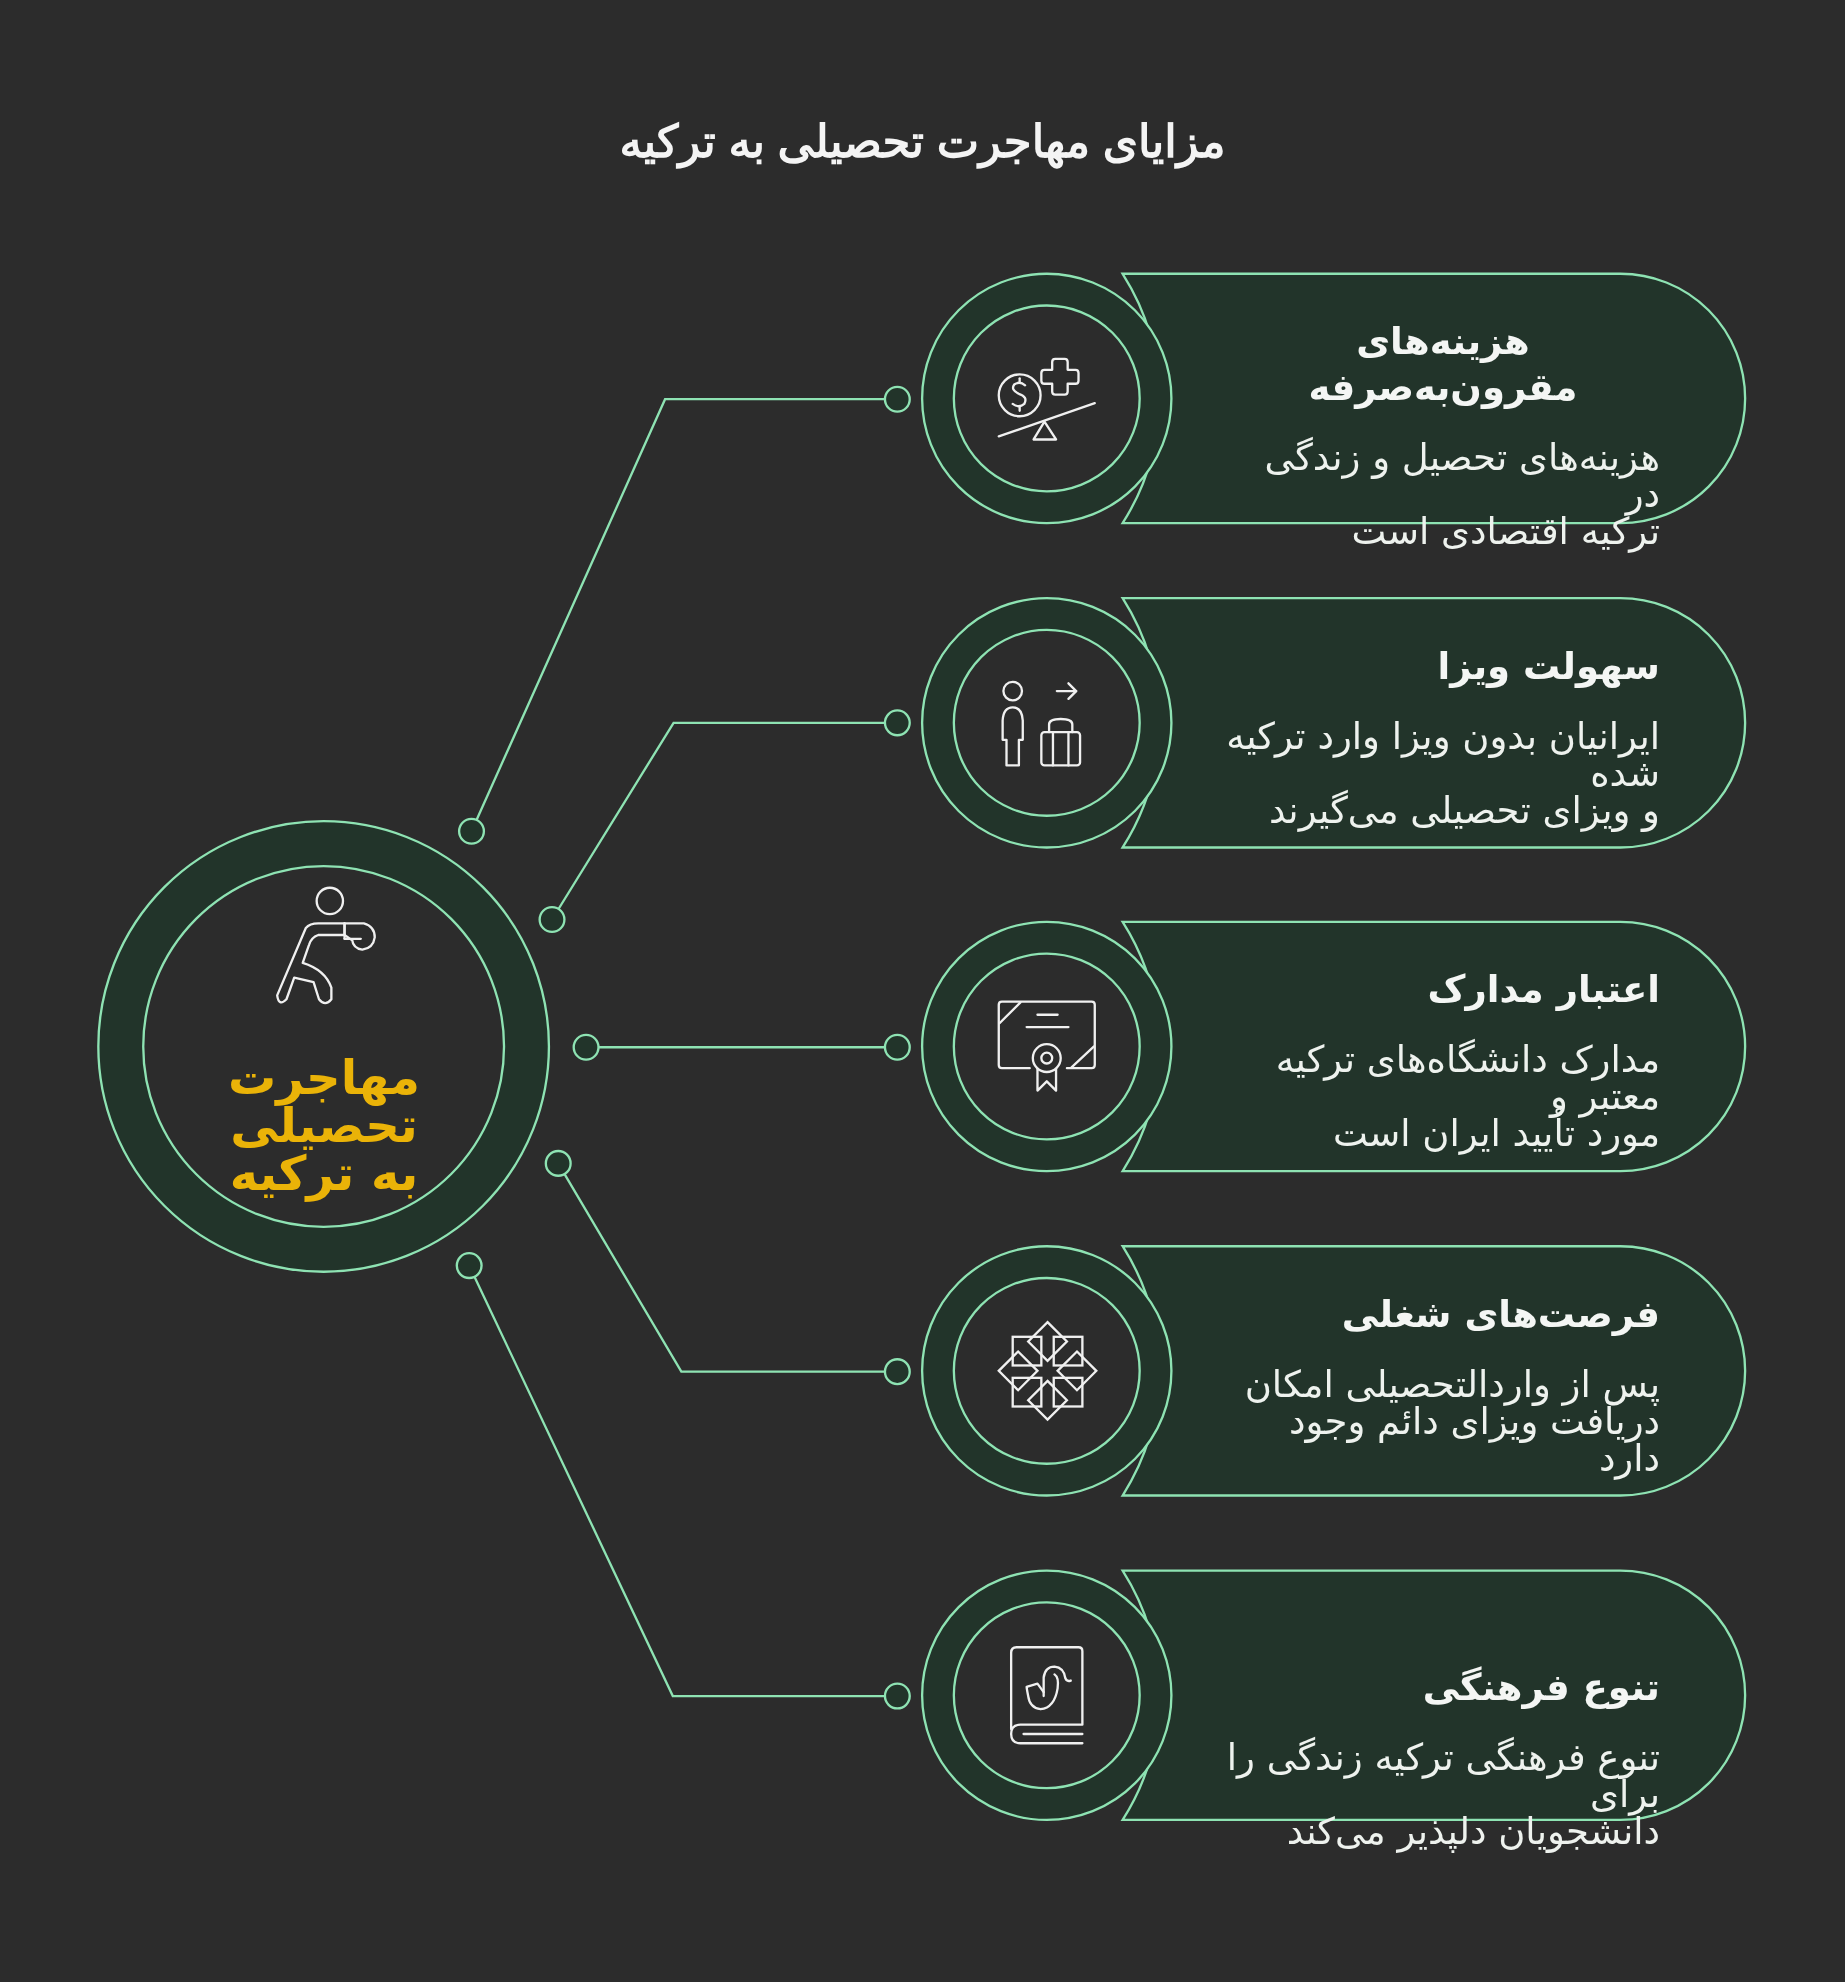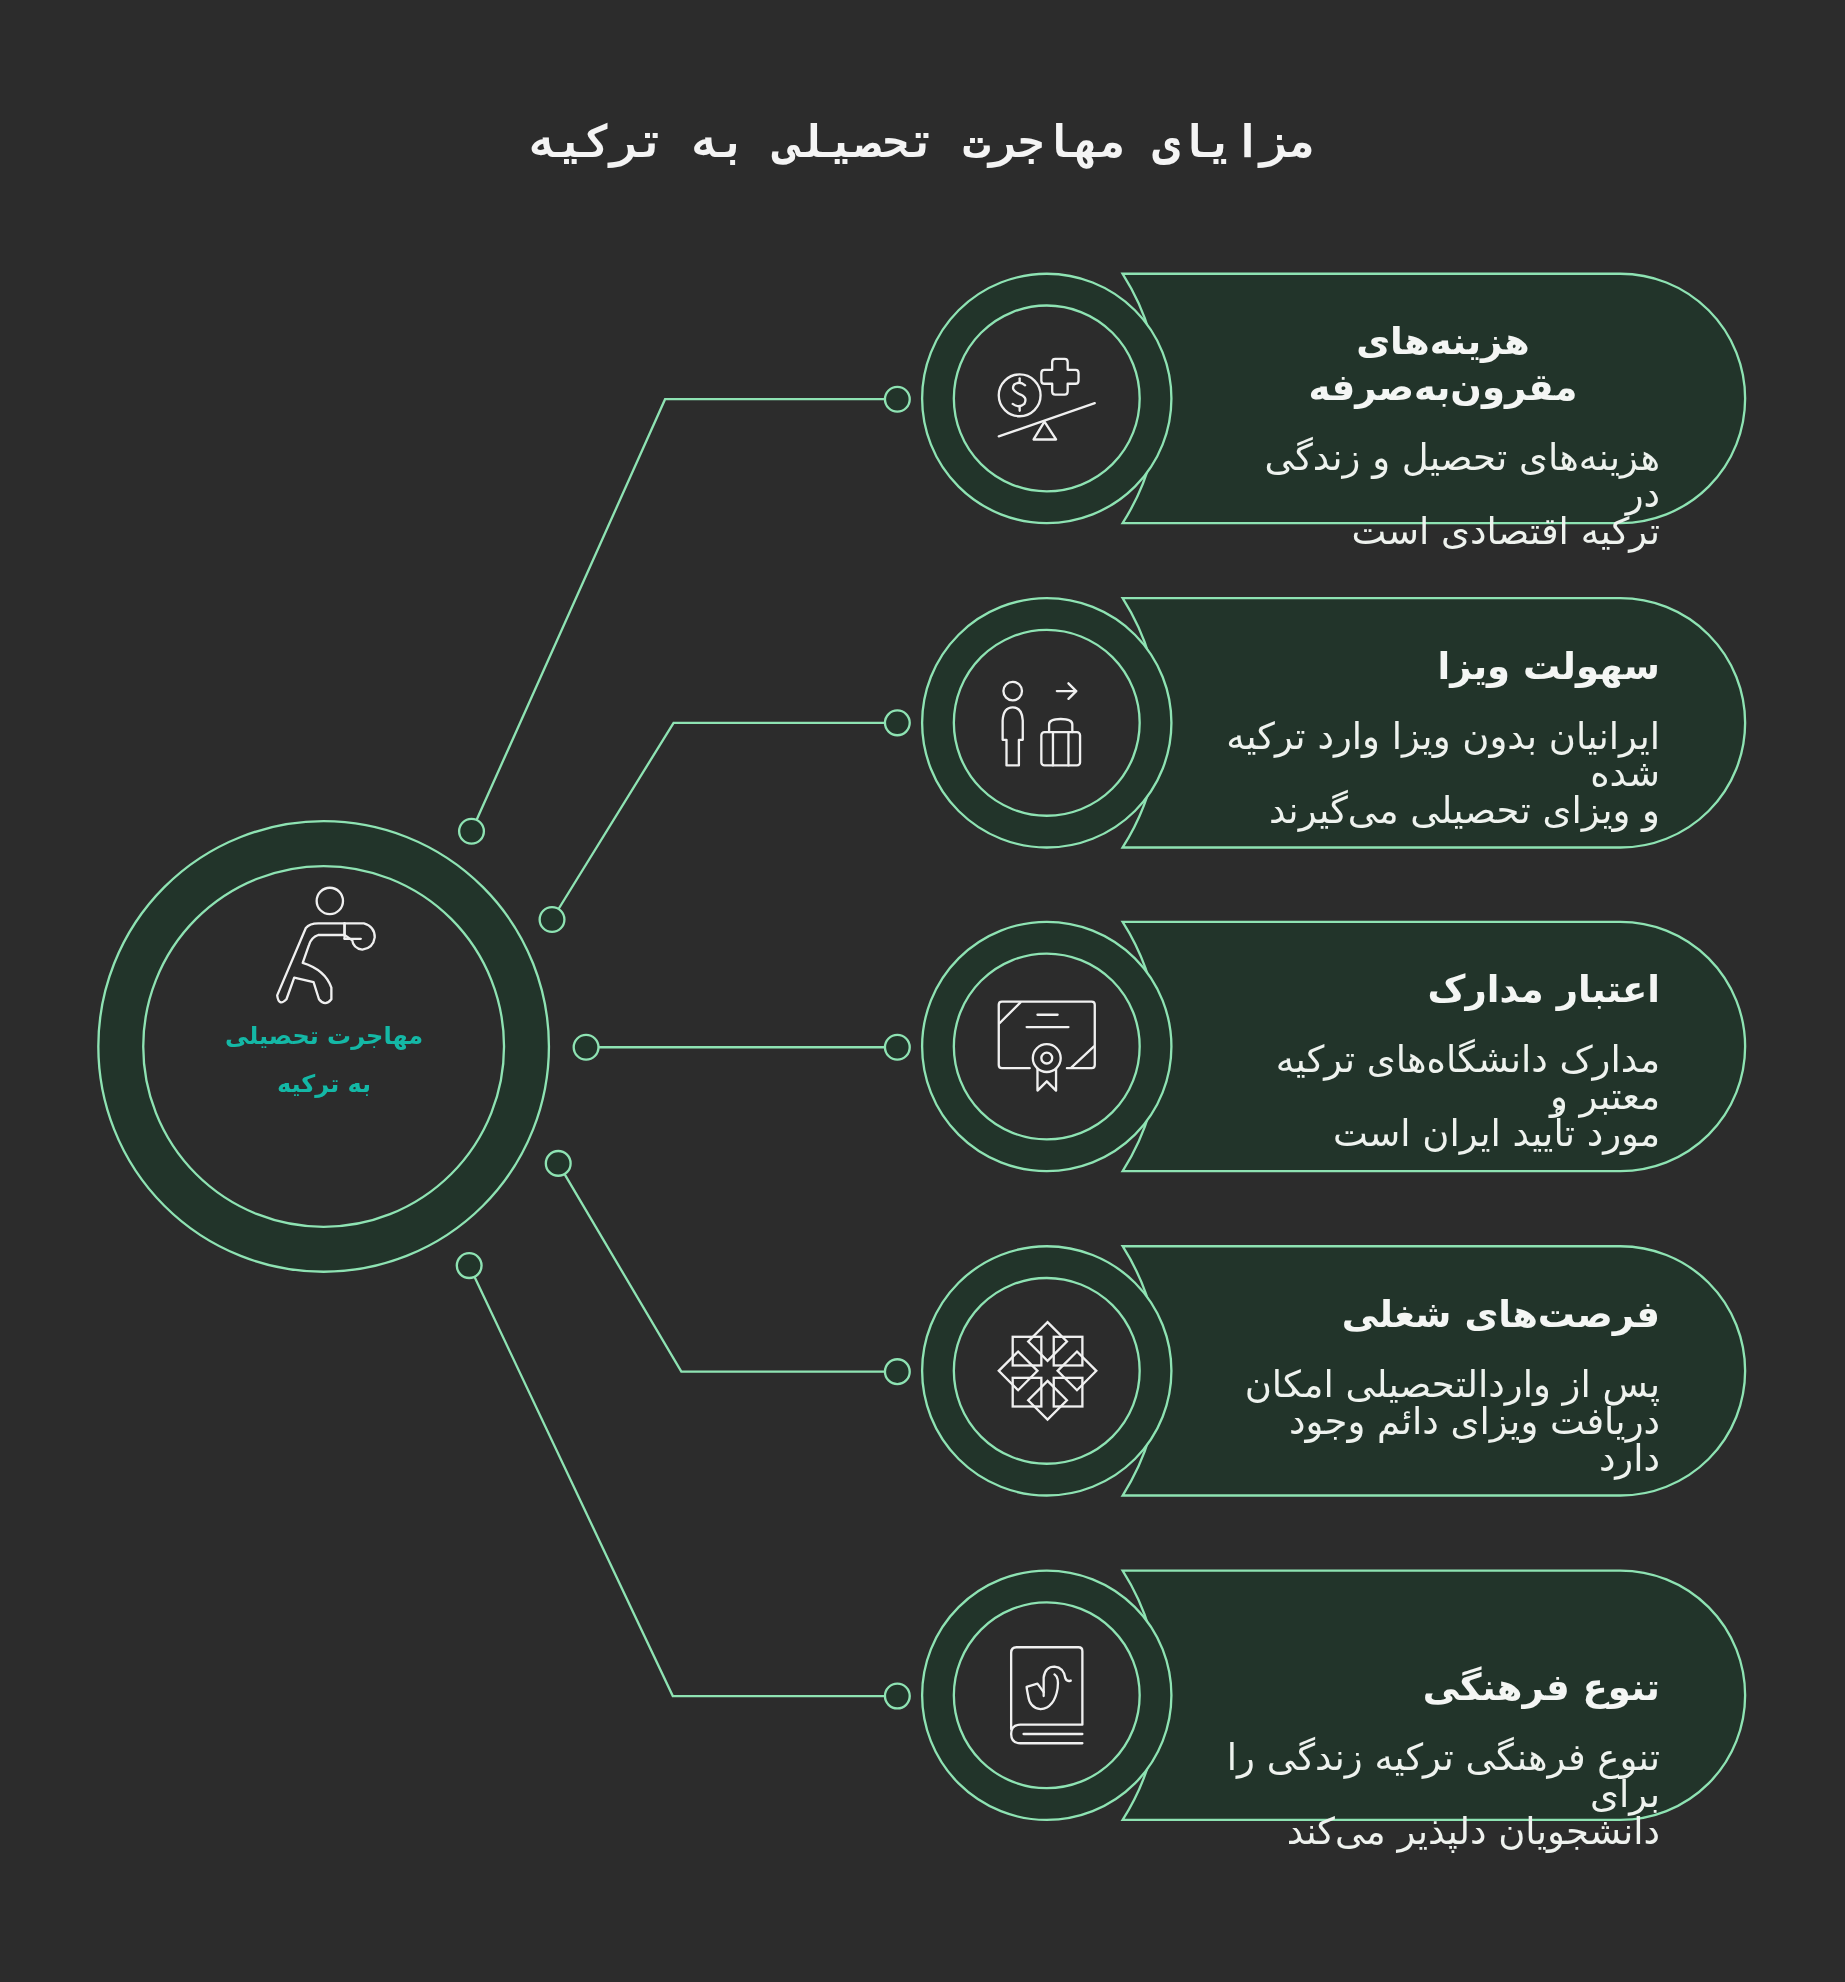--- a/index.html
+++ b/index.html
@@ -7,28 +7,28 @@
     width: 1845px; height: 1983px;
     background: #2c2c2c;
     position: relative;
     overflow: hidden;
     font-family: "DejaVu Sans", sans-serif;
   }
   #canvas { position: absolute; left: 0; top: 0; width: 1845px; height: 1983px; }
   .page-title {
     position: absolute; left: 0; top: 115px; width: 1845px;
     text-align: center; color: #f4f4f4;
-    font-family: Liberation Mono, monospace;
+    font-family: Liberation Sans, sans-serif;
     font-size: 45px; font-weight: bold;
     direction: rtl;
   }
   .hub-label {
-    position: absolute; left: 169px; top: 1012px; width: 310px;
-    text-align: center; color: #14b8a6;
-    font-size: 24px; font-weight: bold; line-height: 48px;
+    position: absolute; left: 169px; top: 1053px; width: 310px;
+    text-align: center; color: #eab308;
+    font-size: 48px; font-weight: bold; line-height: 48px;
     direction: rtl;
   }
   .card-title {
     font-size: 37px; font-weight: bold; line-height: 46px;
     unicode-bidi: plaintext; text-align: center; width: max-content; max-width: 434px;
   }
   .card-desc {
     margin-top: 28px;
     font-size: 37px; line-height: 37px;
     width: 418px; text-align: right;

